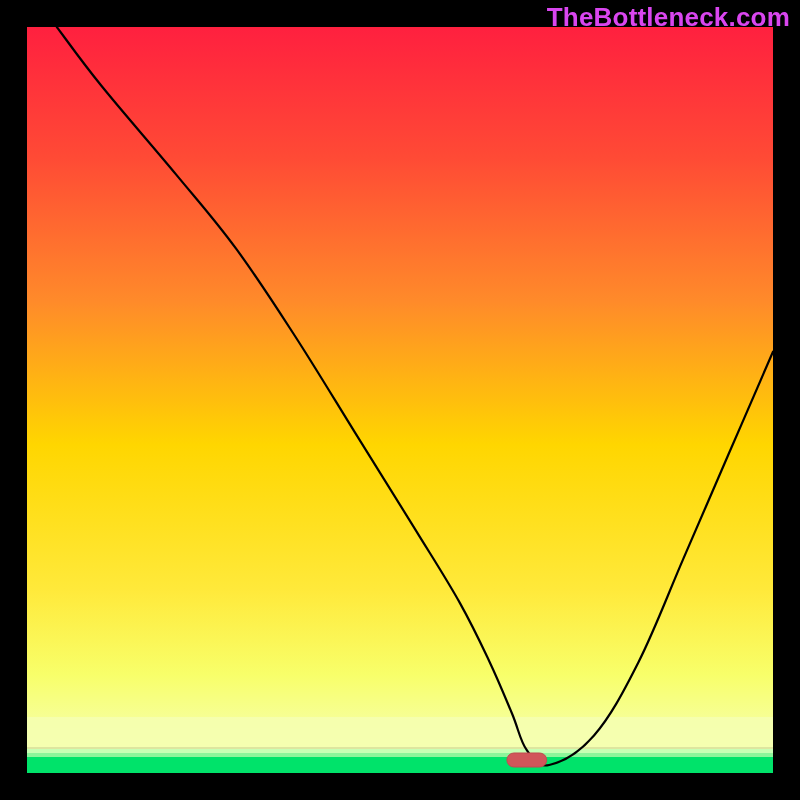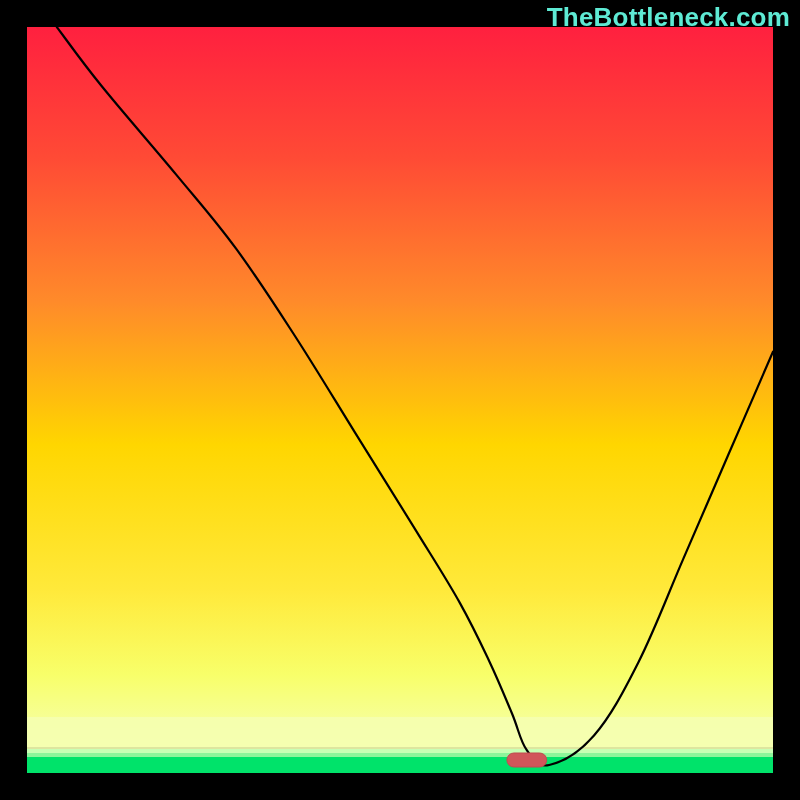--- a/index.html
+++ b/index.html
@@ -22,21 +22,21 @@
     width: 746px;
     height: 746px;
   }
   .watermark {
     position: absolute;
     top: 2px;
     right: 10px;
     font-family: Arial, Helvetica, sans-serif;
     font-size: 26px;
     font-weight: 600;
-    color: #5eead4;
+    color: #d946ef;
     letter-spacing: 0.2px;
     user-select: none;
   }
 </style>
 </head>
 <body>
 
 <div class="watermark">TheBottleneck.com</div>
 
 <div class="frame">

